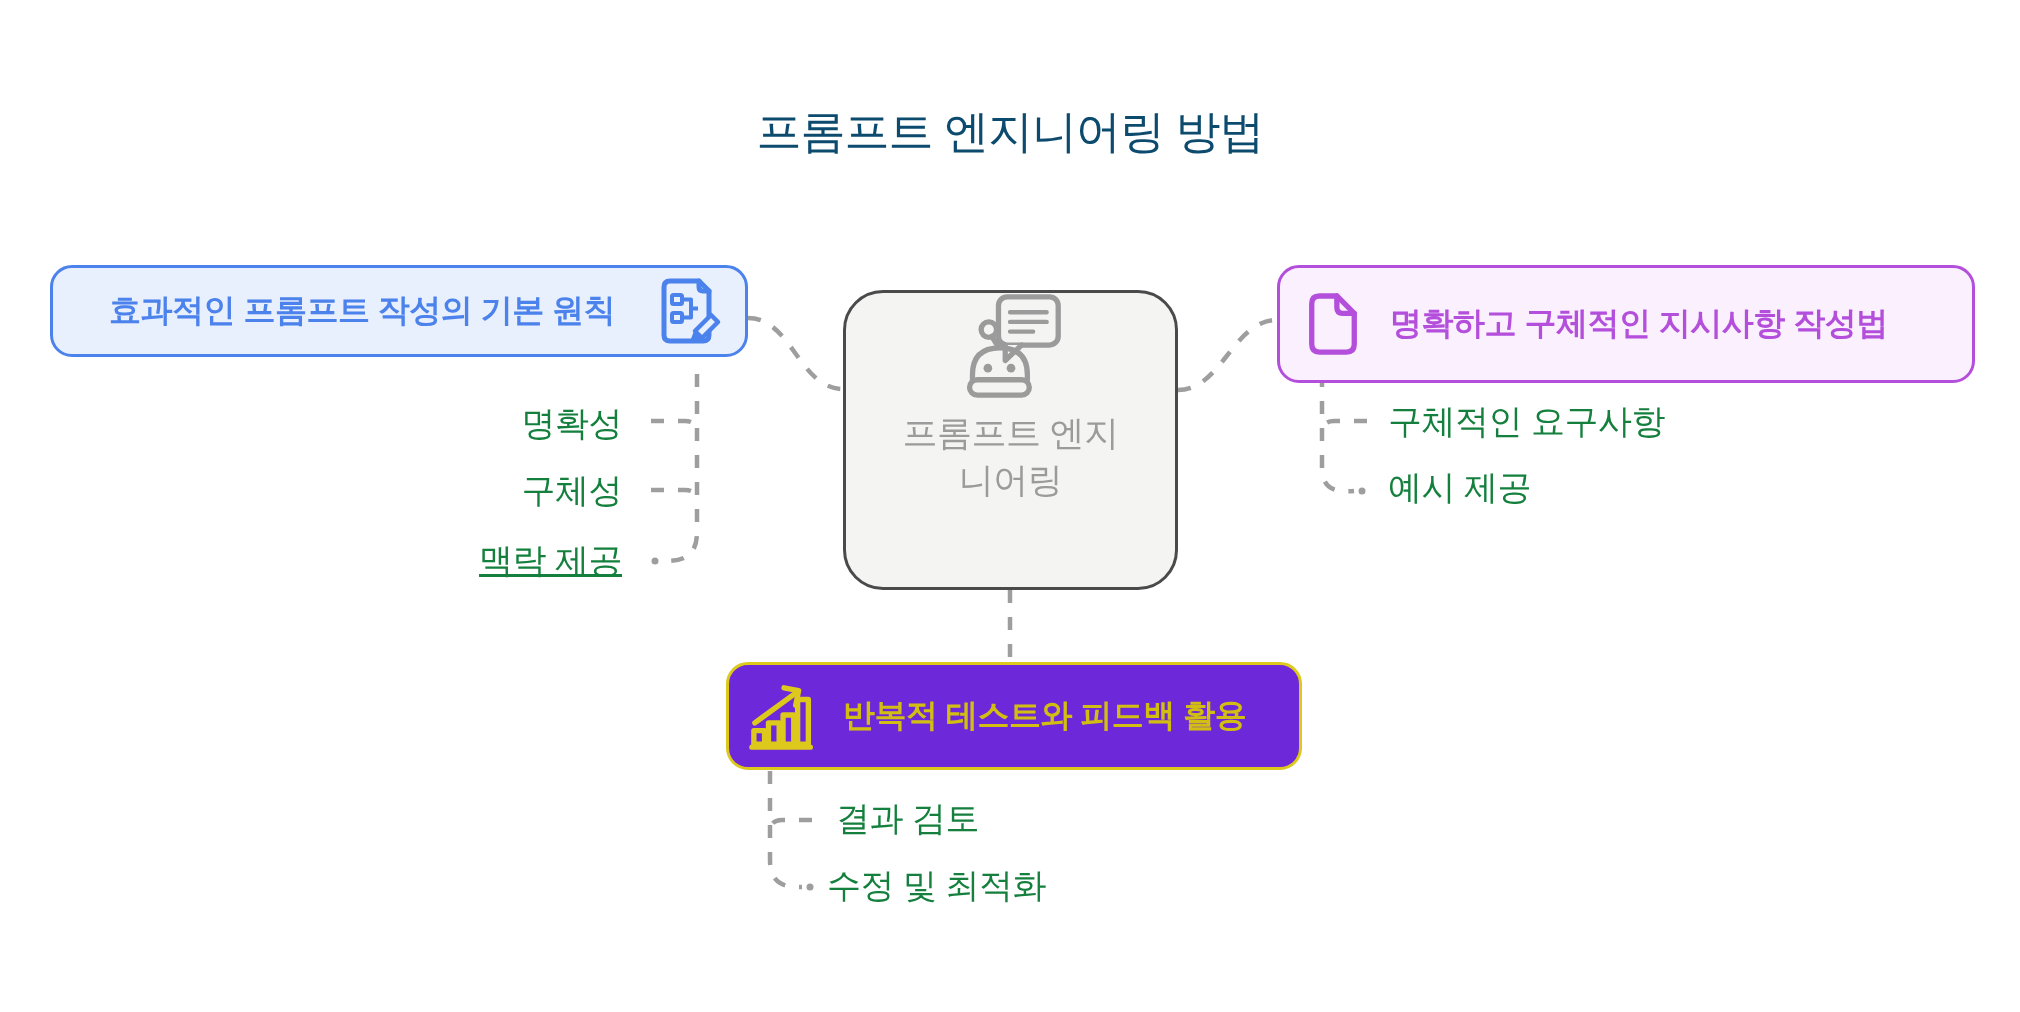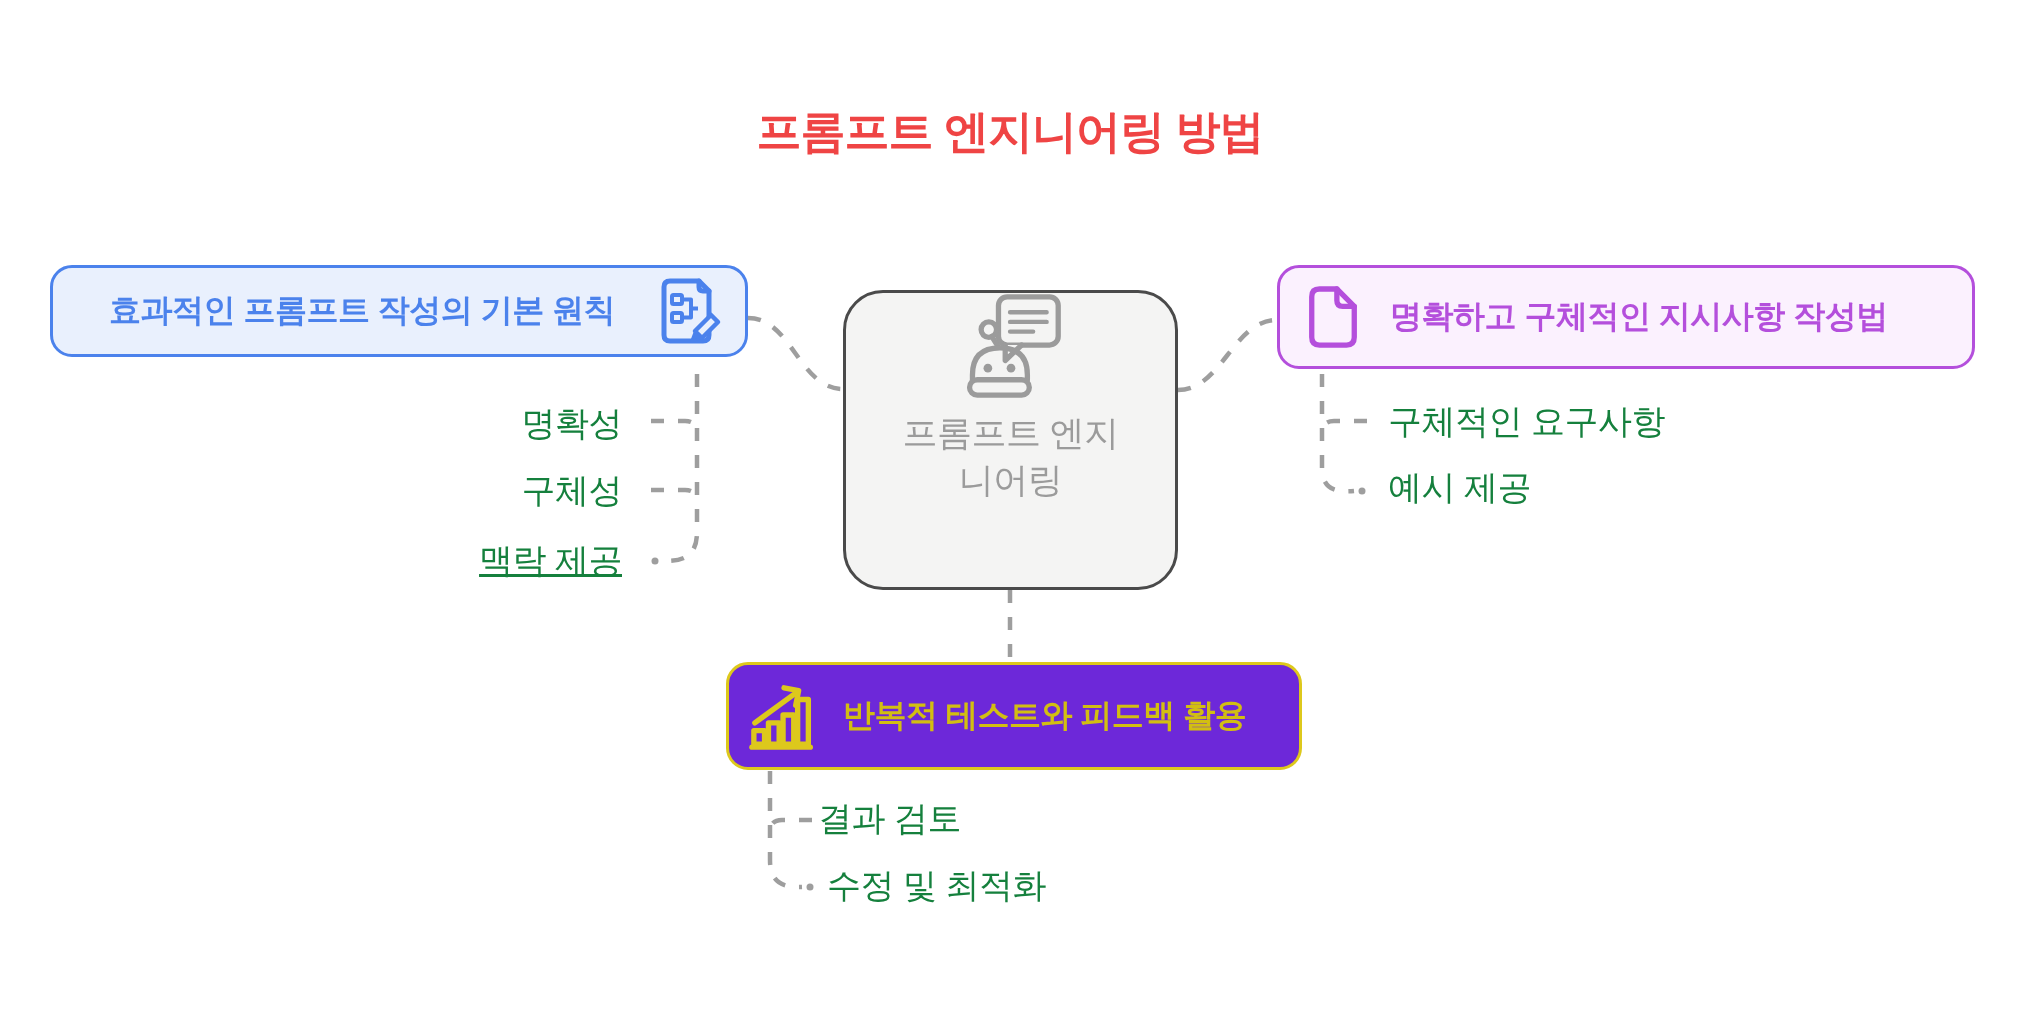--- a/index.html
+++ b/index.html
@@ -3,36 +3,36 @@
 <meta charset="utf-8">
 <style>
   * { margin: 0; padding: 0; box-sizing: border-box; }
   html, body { width: 2020px; height: 1012px; background: #ffffff; overflow: hidden; }
   body { font-family: "Liberation Sans", "DejaVu Sans", sans-serif; position: relative; }
 
   .stage { position: absolute; inset: 0; width: 2020px; height: 1012px; }
 
   .title {
     position: absolute; left: 0; top: 102px; width: 2020px;
-    text-align: center; font-size: 45px; font-weight: 700; color: #ef4444;
+    text-align: center; font-size: 45px; font-weight: 400; color: #0c4a6e;
     letter-spacing: -1px;
   }
 
   svg.connectors { position: absolute; left: 0; top: 0; z-index: 1; }
 
   .node {
     position: absolute; z-index: 2; display: flex; align-items: center;
     border-radius: 22px; border: 3.5px solid; background: #fff;
   }
   .node .label { font-size: 32px; font-weight: 600; letter-spacing: -0.5px; white-space: nowrap; }
 
   .node-left  { left: 50px;  top: 265px; width: 698px; height: 92px;
                 border-color: #4b82ec; background: #e9f0fd; color: #4b82ec;
                 padding: 0 18px 0 56px; justify-content: space-between; }
-  .node-right { left: 1277px; top: 265px; width: 698px; height: 104px;
+  .node-right { left: 1277px; top: 265px; width: 698px; height: 118px;
                 border-color: #b44fdc; background: #fbf1fe; color: #b44fdc;
                 padding: 0 24px 0 24px; gap: 28px; }
   .node-bottom{ left: 726px; top: 662px; width: 576px; height: 108px;
                 border-color: #ddc81c; background: #6d28d9; color: #d2be12;
                 padding: 0 20px 0 20px; gap: 22px; text-align: center; }
 
   .node-center {
     left: 843px; top: 290px; width: 335px; height: 300px;
     border-radius: 40px; border: 3.5px solid #4a4a4a; background: #f4f4f3;
     flex-direction: column; justify-content: flex-start; gap: 10px; z-index: 2;
@@ -147,16 +147,16 @@
     <span class="label">반복적 테스트와 피드백 활용</span>
   </div>
 
   <div class="child-label child-left" style="top:404px;">명확성</div>
   <div class="child-label child-left" style="top:471px;">구체성</div>
   <div class="child-label child-left" style="top:541px;text-decoration:underline;">맥락 제공</div>
 
   <div class="child-label" style="left:1388px; top:402px;">구체적인 요구사항</div>
   <div class="child-label" style="left:1388px; top:468px;">예시 제공</div>
 
-  <div class="child-label" style="left:818px; top:799px;text-align:center;">결과 검토</div>
+  <div class="child-label" style="left:836px; top:799px;text-align:center;">결과 검토</div>
   <div class="child-label" style="left:827px; top:866px;">수정 및 최적화</div>
 
 </div>
 
 </body></html>

